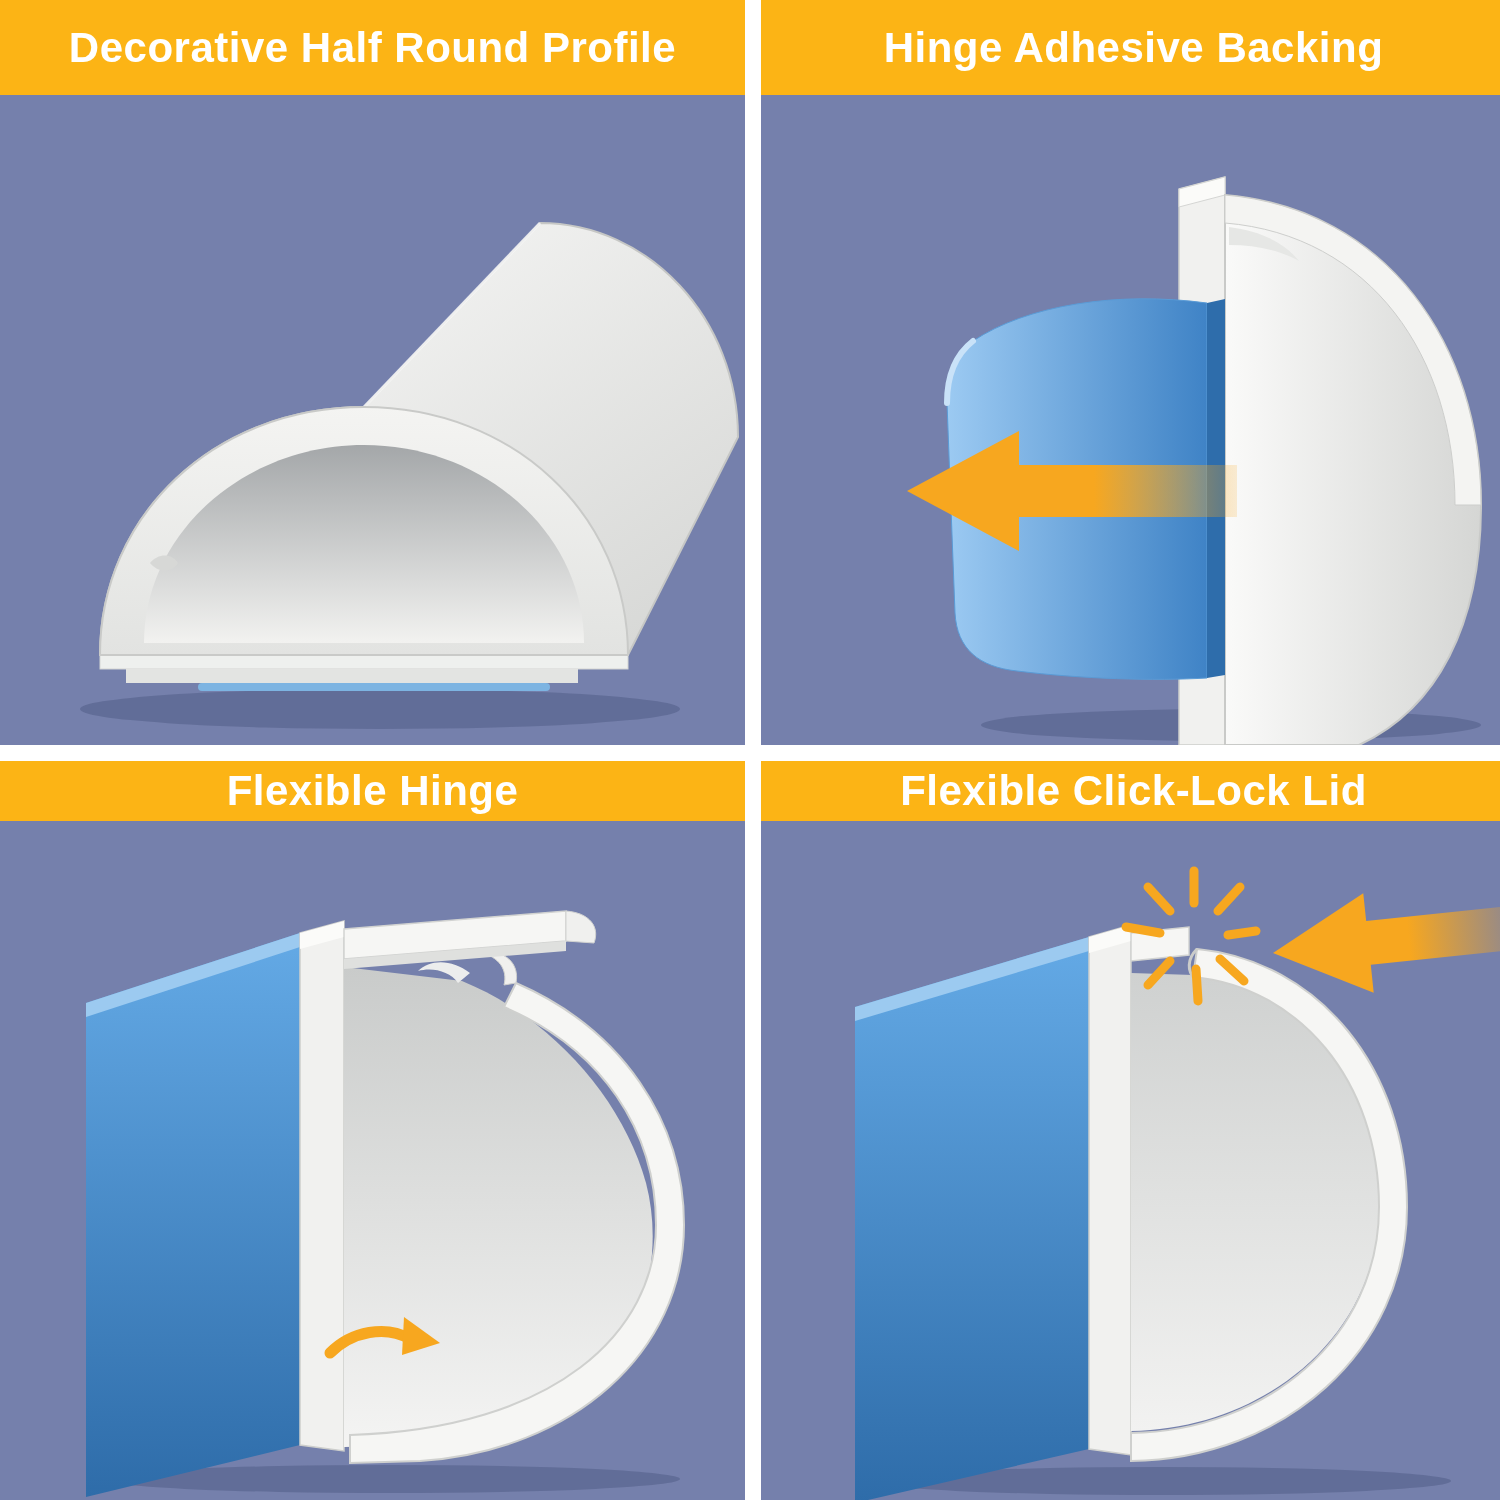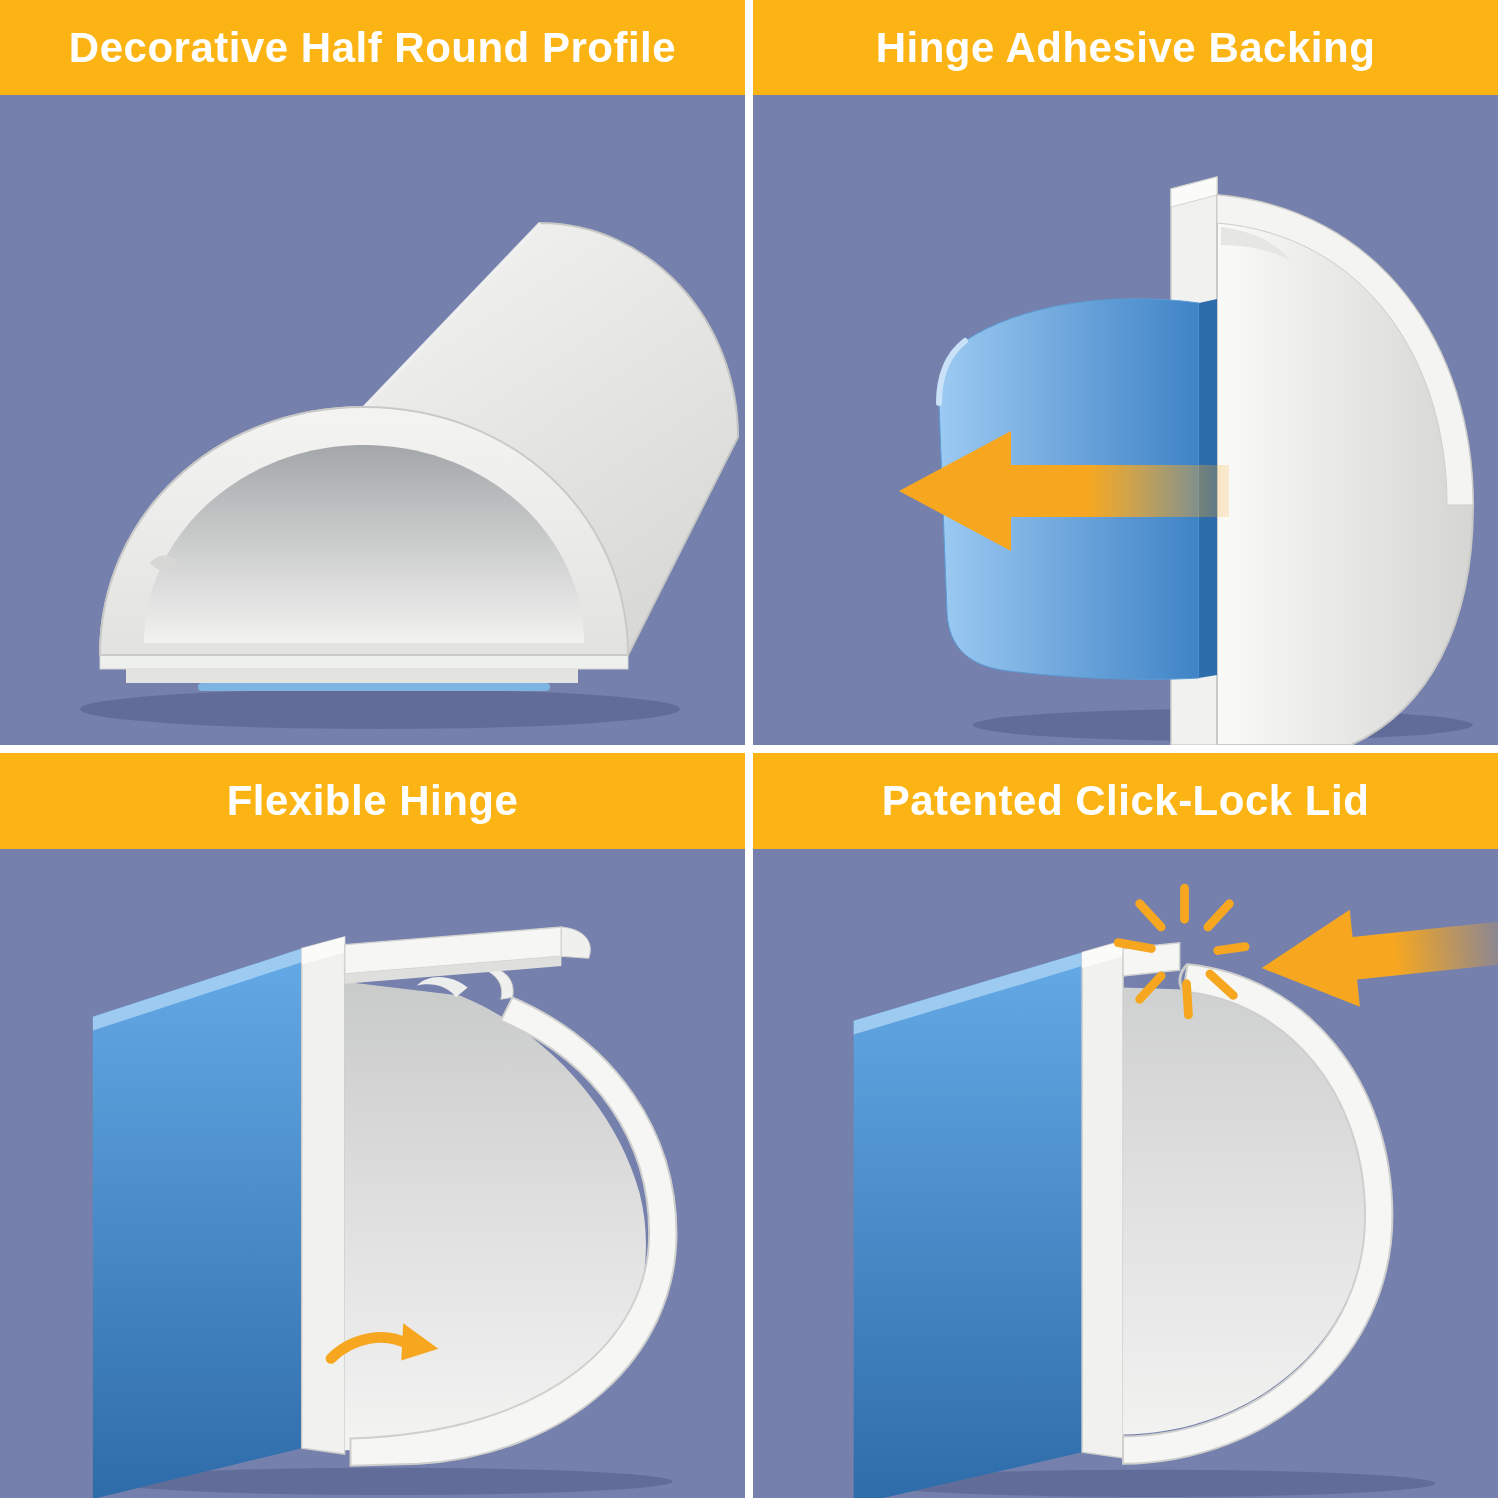--- a/index.html
+++ b/index.html
@@ -1,38 +1,38 @@
 <!DOCTYPE html>
 <html style="--header-yellow: #FCB415; --panel-background: #7580AC; --divider-white: #FFFFFF; --title-text: #FFFFFF; --product-white: #F4F4F2; --adhesive-blue: #3F83C6; --liner-blue: #9CCAF2; --sheet-blue-top: #64AAE6; --sheet-blue-bottom: #2E6CA9; --arrow-orange: #F7A71F;"><head>
 <meta charset="utf-8">
 <style>
   html,body{margin:0;padding:0;background:#fff;}
   .canvas{
     width:1500px;height:1500px;
     display:grid;
     grid-template-columns:745px 745px;
     grid-template-rows:745px 745px;
-    gap:8px;
+    gap:16px;
     background:var(--divider-white,#ffffff);
     font-family:"Liberation Sans", sans-serif;
   }
   .panel{
     position:relative;
     background:var(--panel-background,#7580AC);
     overflow:hidden;
     display:flex;
     flex-direction:column;
   }
   .header{
     background:var(--header-yellow,#FCB415);
     display:flex;align-items:center;justify-content:center;
     flex:0 0 auto;
   }
   .panel--top .header{height:95px;}
-  .panel--bottom .header{height:96px;}
+  .panel--bottom .header{height:60px;}
   .header span{
     color:var(--title-text,#ffffff);
     font-weight:bold;
     font-size:42px;
     letter-spacing:.5px;
     white-space:nowrap;
   }
   .art{flex:1 1 auto;display:block;width:100%;height:100%;}
 </style>
 </head>
@@ -145,21 +145,21 @@
         <g>
           <path d="M 330 522 C 352 500 386 494 410 508" fill="none" stroke="#F7A71F" stroke-width="11" stroke-linecap="round"></path>
           <polygon points="404,486 440,512 402,524" fill="#F7A71F"></polygon>
         </g>
       </g>
     </svg>
   </div>
 
   <div class="panel panel--bottom">
     <div class="header">
-      <span>Patented Click-Lock Lid</span>
+      <span>Flexible Click-Lock Lid</span>
     </div>
     <svg class="art" viewBox="0 0 745 665" preserveAspectRatio="xMidYMid meet">
       <defs>
         <linearGradient id="p4blue" x1="0" y1="0" x2="0" y2="1">
           <stop offset="0" stop-color="#64aae6"></stop>
             <stop offset="1" stop-color="#2e6ca9"></stop>
         </linearGradient>
         <linearGradient id="p4cavity" x1="0" y1="0" x2="0" y2="1">
           <stop offset="0" stop-color="#cfd1d0"></stop>
             <stop offset="1" stop-color="#f2f2f1"></stop>

